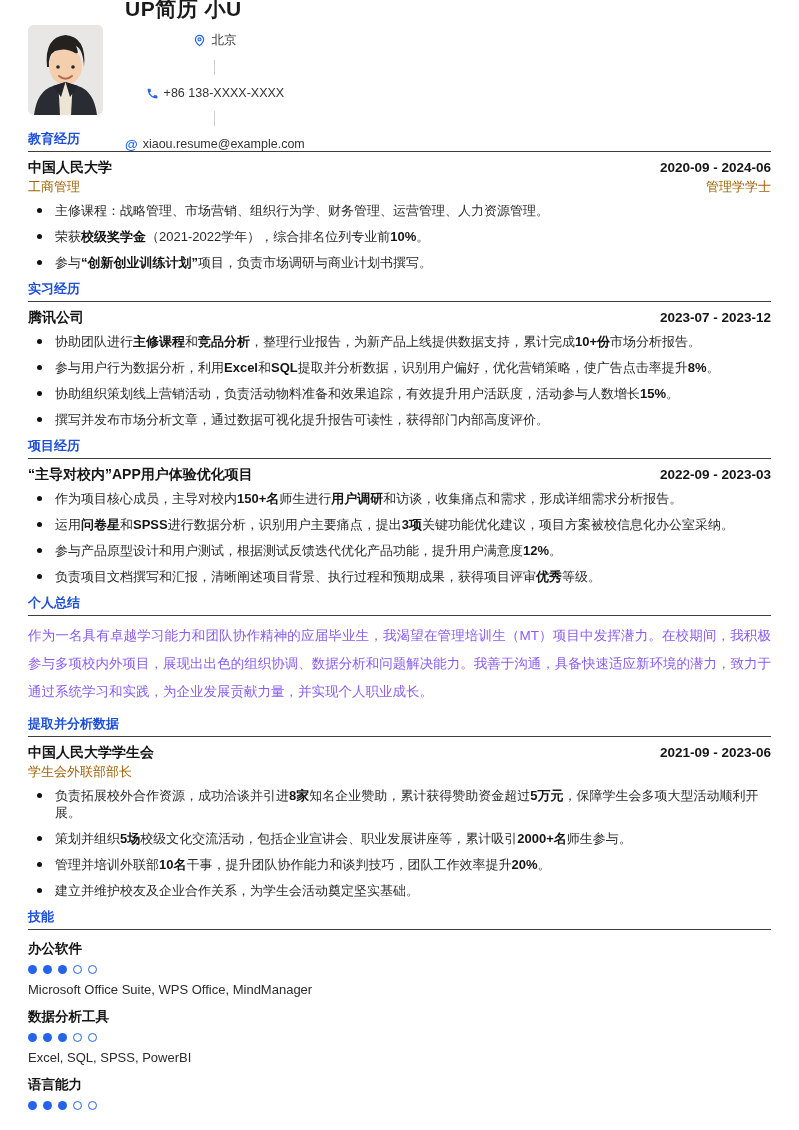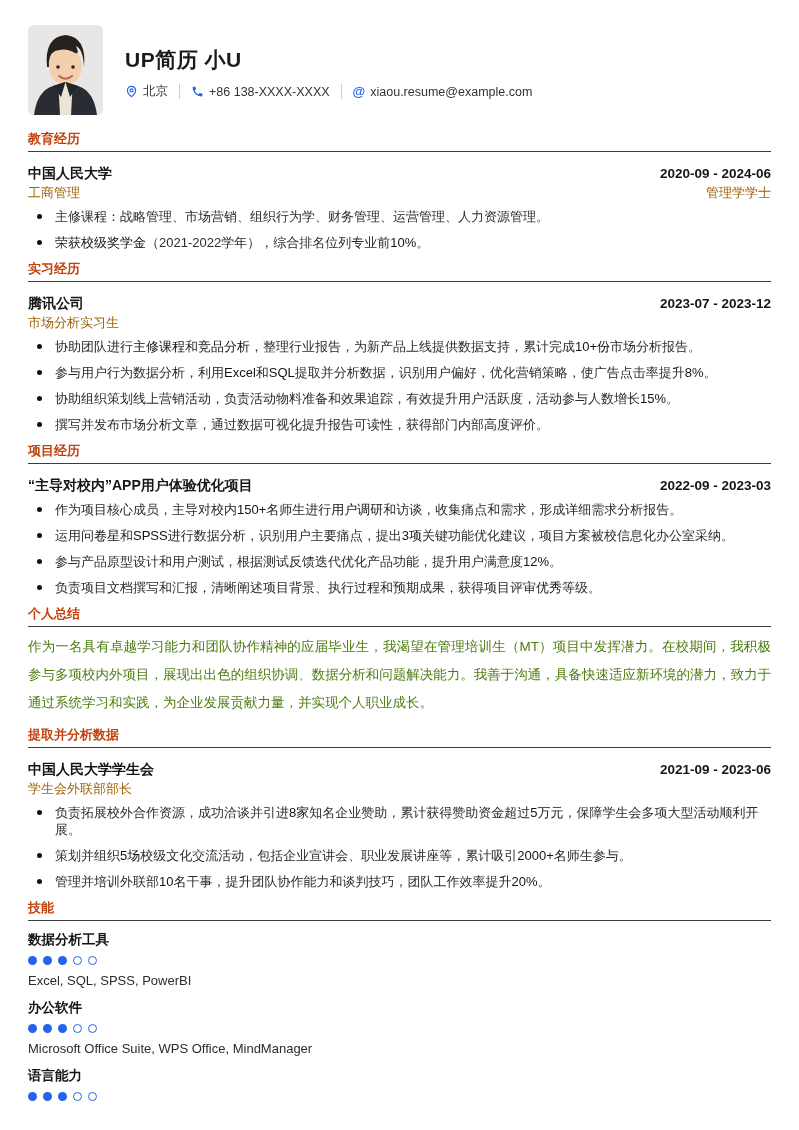--- a/index.html
+++ b/index.html
@@ -8,46 +8,46 @@
     width:799px; height:1130px; overflow:hidden; background:#fff;
     padding:25px 28px 12px 28px;
     font-family:"Liberation Sans","DejaVu Sans",sans-serif;
     color:#2b2b2b;
   }
   
   .header { display:flex; align-items:center; gap:22px; height:90px; margin-bottom:16px; }
   .photo { width:75px; height:90px; border-radius:6px; overflow:hidden; flex:0 0 auto; background:#e8e7e5; }
   .header-info { display:flex; flex-direction:column; justify-content:center; padding-top:6px; }
   .name { font-size:21px; font-weight:bold; color:#1a1a1a; letter-spacing:.5px; }
-  .contact-row { display:flex; align-items:center; gap:11px; font-size:12.5px; color:#333; margin-top:9px; }
+  .contact-row { display:flex; align-items:center; gap:11px; font-size:12.5px; color:#333; margin-top:9px;flex-direction:column; }
   .contact-item { display:flex; align-items:center; gap:5px; }
   .contact-item svg { display:block; }
   .at-glyph { color:#2563eb; font-weight:bold; font-size:13px; line-height:13px; }
   .sep { width:1px; height:15px; background:#c9ced6; }
   
   .section { margin-top:10px; }
   .section-heading {
-    font-size:13px; line-height:15px; font-weight:bold; color:#c2410c;
+    font-size:13px; line-height:15px; font-weight:bold; color:#1d4ed8;
     padding-bottom:5px; border-bottom:1.5px solid #3d3d3d;
   }
-  .entry-row { display:flex; justify-content:space-between; align-items:baseline; margin-top:13px; }
+  .entry-row { display:flex; justify-content:space-between; align-items:baseline; margin-top:7px; }
   .entry-title { font-size:14px; line-height:17px; font-weight:bold; color:#151515; }
   .entry-date { font-size:13.5px; font-weight:bold; color:#151515; white-space:nowrap; }
   .entry-sub { display:flex; justify-content:space-between; font-size:13px; line-height:16px; color:#a16207; margin-top:3px; }
   ul.bullets { list-style:none; margin-top:7px; }
   ul.bullets li {
     position:relative; padding-left:27px; font-size:13px; line-height:17px;
     margin-bottom:9px; color:#2b2b2b;
   }
   ul.bullets li::before {
     content:""; position:absolute; left:9px; top:6px;
     width:5px; height:5px; border-radius:50%; background:#111;
   }
-  .b { font-weight:normal; color:#141414; }
-  .summary-text { font-size:13.5px; line-height:28px; color:#4d7c0f; margin-top:6px; text-align:justify; }
+  .b { font-weight:bold; color:#141414; }
+  .summary-text { font-size:13.5px; line-height:28px; color:#8b5cf6; margin-top:6px; text-align:justify; }
   
   .skill-category { margin-top:11px; }
   .skill-name { font-size:13.5px; line-height:16px; font-weight:bold; color:#151515; }
   .skill-dots { display:flex; gap:6px; margin-top:8px; height:9px; }
   .dot { width:9px; height:9px; border-radius:50%; }
   .dot.filled { background:#2563eb; }
   .dot.empty { border:1.5px solid #2563eb; background:transparent; }
   .skill-detail { font-size:13px; line-height:16px; color:#2b2b2b; margin-top:8px; }
 </style>
 </head>
@@ -106,31 +106,29 @@
       <div class="entry-title">中国人民大学</div>
       <div class="entry-date">2020-09 - 2024-06</div>
     </div>
     <div class="entry-sub">
       <div>工商管理</div>
       <div>管理学学士</div>
     </div>
     <ul class="bullets">
       <li><span>主修课程：战略管理、市场营销、组织行为学、财务管理、运营管理、人力资源管理。</span></li>
       <li><span>荣获</span><span class="b">校级奖学金</span><span>（2021-2022学年），综合排名位列专业前</span><span class="b">10%</span><span>。</span></li>
+      <li><span>参与</span><span class="b">“创新创业训练计划”</span><span>项目，负责市场调研与商业计划书撰写。</span></li>
     </ul>
   </div>
 
   <div class="section">
     <div class="section-heading">实习经历</div>
     <div class="entry-row">
       <div class="entry-title">腾讯公司</div>
       <div class="entry-date">2023-07 - 2023-12</div>
-    </div>
-    <div class="entry-sub">
-      <div>市场分析实习生</div>
     </div>
     <ul class="bullets">
       <li><span>协助团队进行</span><span class="b">主修课程</span><span>和</span><span class="b">竞品分析</span><span>，整理行业报告，为新产品上线提供数据支持，累计完成</span><span class="b">10+份</span><span>市场分析报告。</span></li>
       <li><span>参与用户行为数据分析，利用</span><span class="b">Excel</span><span>和</span><span class="b">SQL</span><span>提取并分析数据，识别用户偏好，优化营销策略，使广告点击率提升</span><span class="b">8%</span><span>。</span></li>
       <li><span>协助组织策划线上营销活动，负责活动物料准备和效果追踪，有效提升用户活跃度，活动参与人数增长</span><span class="b">15%</span><span>。</span></li>
       <li><span>撰写并发布市场分析文章，通过数据可视化提升报告可读性，获得部门内部高度评价。</span></li>
     </ul>
   </div>
 
   <div class="section">
@@ -158,51 +156,52 @@
       <div class="entry-title">中国人民大学学生会</div>
       <div class="entry-date">2021-09 - 2023-06</div>
     </div>
     <div class="entry-sub">
       <div>学生会外联部部长</div>
     </div>
     <ul class="bullets">
       <li><span>负责拓展校外合作资源，成功洽谈并引进</span><span class="b">8家</span><span>知名企业赞助，累计获得赞助资金超过</span><span class="b">5万元</span><span>，保障学生会多项大型活动顺利开展。</span></li>
       <li><span>策划并组织</span><span class="b">5场</span><span>校级文化交流活动，包括企业宣讲会、职业发展讲座等，累计吸引</span><span class="b">2000+名</span><span>师生参与。</span></li>
       <li><span>管理并培训外联部</span><span class="b">10名</span><span>干事，提升团队协作能力和谈判技巧，团队工作效率提升</span><span class="b">20%</span><span>。</span></li>
+      <li><span>建立并维护校友及企业合作关系，为学生会活动奠定坚实基础。</span></li>
     </ul>
   </div>
 
   <div class="section">
     <div class="section-heading">技能</div>
+
+    <div class="skill-category">
+      <div class="skill-name">办公软件</div>
+      <div class="skill-dots">
+          <span class="dot filled"></span>
+          <span class="dot filled"></span>
+          <span class="dot filled"></span>
+          <span class="dot empty"></span>
+          <span class="dot empty"></span>
+        </div>
+      <div class="skill-detail">Microsoft Office Suite, WPS Office, MindManager</div>
+    </div>
 
     <div class="skill-category">
       <div class="skill-name">数据分析工具</div>
       <div class="skill-dots">
           <span class="dot filled"></span>
           <span class="dot filled"></span>
           <span class="dot filled"></span>
           <span class="dot empty"></span>
           <span class="dot empty"></span>
         </div>
       <div class="skill-detail">Excel, SQL, SPSS, PowerBI</div>
     </div>
 
     <div class="skill-category">
-      <div class="skill-name">办公软件</div>
-      <div class="skill-dots">
-          <span class="dot filled"></span>
-          <span class="dot filled"></span>
-          <span class="dot filled"></span>
-          <span class="dot empty"></span>
-          <span class="dot empty"></span>
-        </div>
-      <div class="skill-detail">Microsoft Office Suite, WPS Office, MindManager</div>
-    </div>
-
-    <div class="skill-category">
       <div class="skill-name">语言能力</div>
       <div class="skill-dots">
           <span class="dot filled"></span>
           <span class="dot filled"></span>
           <span class="dot filled"></span>
           <span class="dot empty"></span>
           <span class="dot empty"></span>
         </div>
 
     </div>

